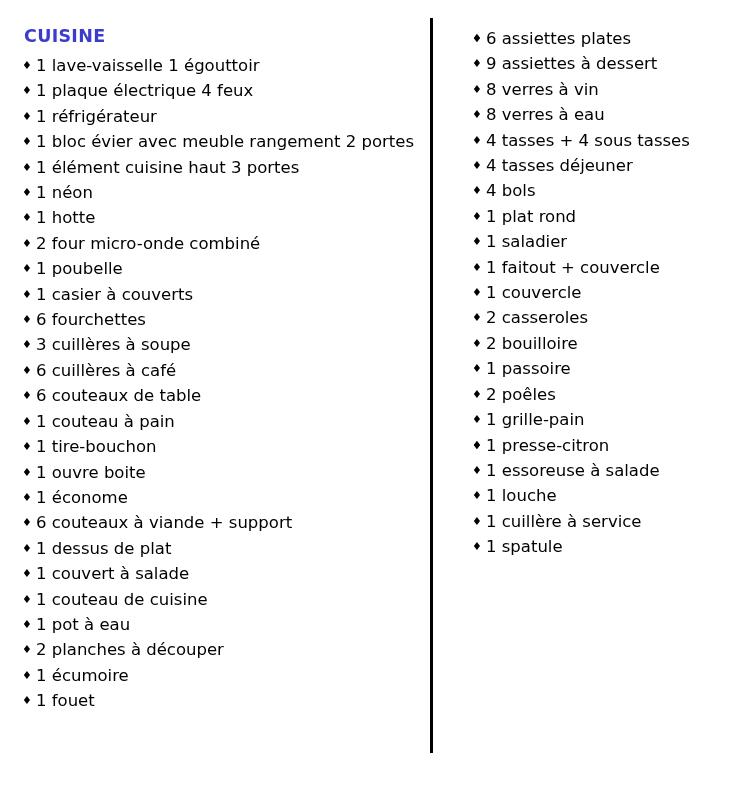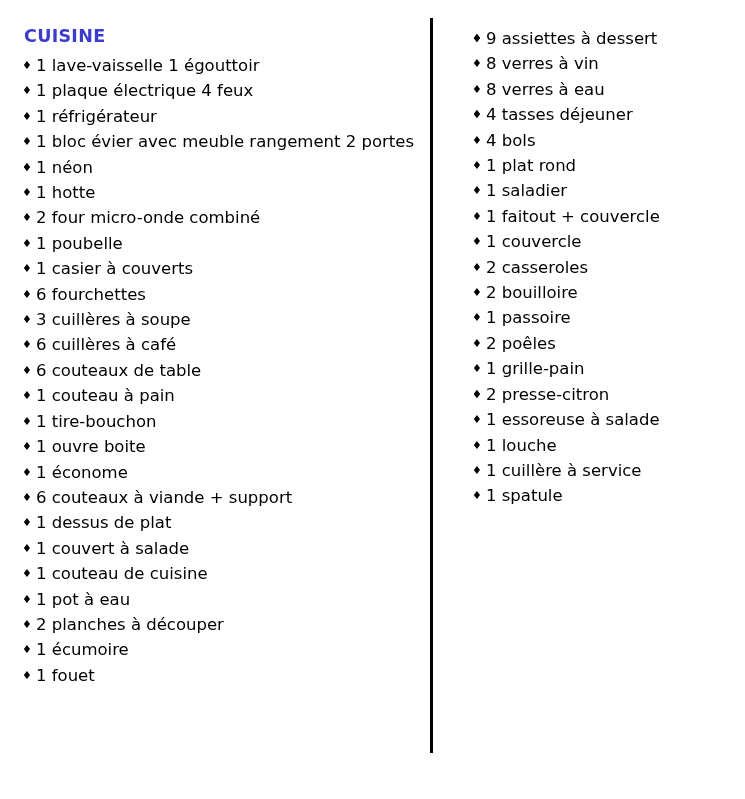--- a/index.html
+++ b/index.html
@@ -89,21 +89,21 @@
 
   <div class="columns">
 
     <div class="col col-left">
       <div class="heading">CUISINE</div>
       <ul class="items">
         <li><span class="bullet">♦</span><span>1 lave-vaisselle 1 égouttoir</span></li>
         <li><span class="bullet">♦</span><span>1 plaque électrique  4 feux</span></li>
         <li><span class="bullet">♦</span><span>1 réfrigérateur</span></li>
         <li><span class="bullet">♦</span><span>1 bloc évier avec meuble rangement 2 portes</span></li>
-        <li><span class="bullet">♦</span></li>
+        <li><span class="bullet">♦</span><span>1 élément cuisine haut 3 portes</span></li>
         <li><span class="bullet">♦</span><span>1 néon</span></li>
         <li><span class="bullet">♦</span><span>1 hotte</span></li>
         <li><span class="bullet">♦</span><span>2 four micro-onde combiné</span></li>
         <li><span class="bullet">♦</span><span>1 poubelle</span></li>
         <li><span class="bullet">♦</span><span>1 casier à couverts</span></li>
         <li><span class="bullet">♦</span><span>6 fourchettes</span></li>
         <li><span class="bullet">♦</span><span>3 cuillères à soupe</span></li>
         <li><span class="bullet">♦</span><span>6 cuillères à café</span></li>
         <li><span class="bullet">♦</span><span>6 couteaux de table</span></li>
         <li><span class="bullet">♦</span><span>1 couteau à pain</span></li>
@@ -118,38 +118,38 @@
         <li><span class="bullet">♦</span><span>2 planches à découper</span></li>
         <li><span class="bullet">♦</span><span>1 écumoire</span></li>
         <li><span class="bullet">♦</span><span>1 fouet</span></li>
       </ul>
     </div>
 
     <div class="col col-right">
       <div class="spacer-top-right"></div>
       <ul class="items">
         <li><span class="bullet">♦</span></li>
-        <li><span class="bullet">♦</span></li>
+        <li><span class="bullet">♦</span><span>6 assiettes plates</span></li>
         <li><span class="bullet">♦</span><span>9 assiettes à dessert</span></li>
         <li><span class="bullet">♦</span><span>8 verres à vin</span></li>
         <li><span class="bullet">♦</span><span>8 verres à eau</span></li>
-        <li><span class="bullet">♦</span></li>
+        <li><span class="bullet">♦</span><span>4 tasses + 4 sous tasses</span></li>
         <li><span class="bullet">♦</span><span>4 tasses déjeuner</span></li>
         <li><span class="bullet">♦</span><span>4 bols</span></li>
         <li><span class="bullet">♦</span><span>1 plat rond</span></li>
         <li><span class="bullet">♦</span><span>1 saladier</span></li>
         <li><span class="bullet">♦</span><span>1 faitout + couvercle</span></li>
         <li><span class="bullet">♦</span><span>1 couvercle</span></li>
         <li><span class="bullet">♦</span><span>2 casseroles</span></li>
         <li><span class="bullet">♦</span><span>2 bouilloire</span></li>
         <li><span class="bullet">♦</span><span>1 passoire</span></li>
         <li><span class="bullet">♦</span><span>2 poêles</span></li>
         <li><span class="bullet">♦</span><span>1 grille-pain</span></li>
         <li><span class="bullet">♦</span></li>
-        <li><span class="bullet">♦</span><span>2 presse-citron</span></li>
+        <li><span class="bullet">♦</span><span>1 presse-citron</span></li>
         <li><span class="bullet">♦</span><span>1 essoreuse à salade</span></li>
         <li><span class="bullet">♦</span><span>1 louche</span></li>
         <li><span class="bullet">♦</span><span>1 cuillère à service</span></li>
         <li><span class="bullet">♦</span><span>1 spatule</span></li>
       </ul>
     </div>
 
   </div>
 </div>
 

